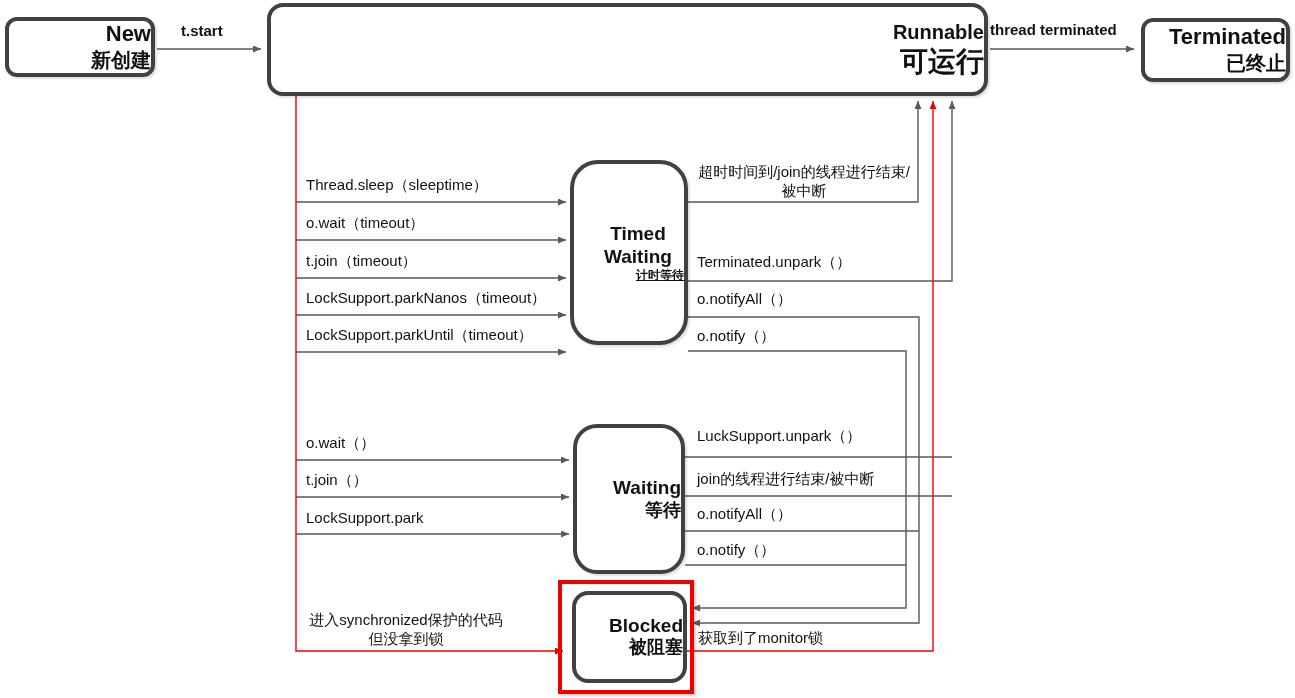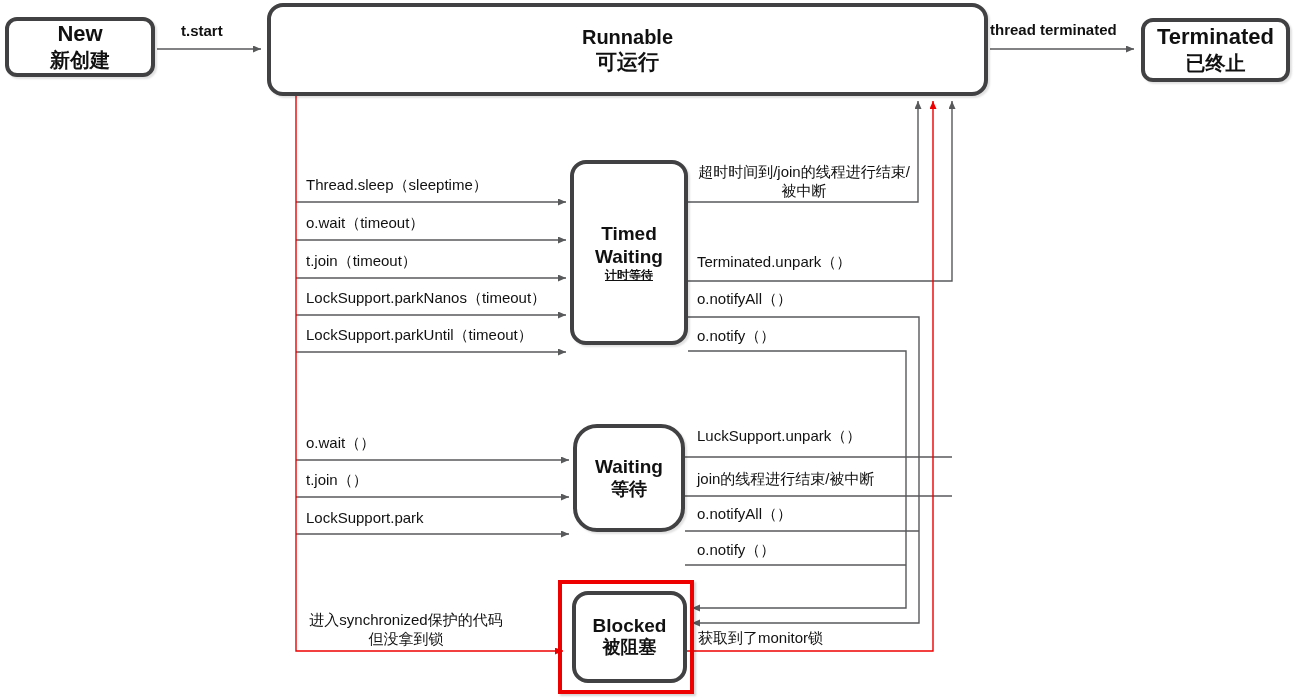--- a/index.html
+++ b/index.html
@@ -4,21 +4,21 @@
 <style>
   html,body{margin:0;padding:0;background:#ffffff;}
   #stage{
     position:relative;width:1295px;height:698px;background:#ffffff;overflow:hidden;
     font-family:"Liberation Sans","DejaVu Sans",sans-serif;color:#111;
   }
   #wires{position:absolute;left:0;top:0;width:1295px;height:698px;}
   .node{
     position:absolute;box-sizing:border-box;background:#ffffff;
     border:4px solid #414042;display:flex;flex-direction:column;
-    align-items:center;justify-content:center;text-align:center;
+    align-items:flex-end;justify-content:center;text-align:center;
     font-weight:bold;line-height:1.22;box-shadow:2px 2px 2px rgba(0,0,0,0.12);
   }
   .node .t-en{font-size:22px;}
   .node .t-cn{font-size:20px;}
   .lbl{position:absolute;font-size:15px;white-space:nowrap;color:#111;}
   .lbl-b{font-weight:bold;}
   .lbl-c{text-align:center;white-space:normal;line-height:19px;}
   .lbl-c span{display:block;}
   #blocked-halo{
     position:absolute;box-sizing:border-box;border:4px solid #ee0000;
@@ -70,34 +70,34 @@
     </g>
   </svg>
 
   <div class="node" style="left:5px;top:17px;width:150px;height:60px;border-radius:12px;">
     <div class="t-en">New</div>
     <div class="t-cn">新创建</div>
   </div>
 
   <div class="node" style="left:267px;top:3px;width:721px;height:93px;border-radius:16px;">
     <div class="t-en" style="font-size:20px;">Runnable</div>
-    <div class="t-cn" style="font-size:21px;">可运行</div>
+    <div class="t-cn" style="font-size:28px;">可运行</div>
   </div>
 
   <div class="node" style="left:1141px;top:18px;width:149px;height:64px;border-radius:12px;">
     <div class="t-en">Terminated</div>
     <div class="t-cn">已终止</div>
   </div>
 
-  <div class="node" style="left:570px;top:160px;width:118px;height:185px;border-radius:16px;">
+  <div class="node" style="left:570px;top:160px;width:118px;height:185px;border-radius:28px;">
     <div class="t-en" style="font-size:19px;width:92px;">Timed Waiting</div>
     <div class="t-cn" style="font-size:12px;text-decoration:underline;">计时等待</div>
   </div>
 
-  <div class="node" style="left:573px;top:424px;width:112px;height:108px;border-radius:24px;">
+  <div class="node" style="left:573px;top:424px;width:112px;height:150px;border-radius:24px;">
     <div class="t-en" style="font-size:19px;">Waiting</div>
     <div class="t-cn" style="font-size:18px;">等待</div>
   </div>
 
   <div id="blocked-halo"></div>
   <div class="node" style="left:572px;top:591px;width:115px;height:92px;border-radius:16px;box-shadow:none;">
     <div class="t-en" style="font-size:19px;">Blocked</div>
     <div class="t-cn" style="font-size:18px;font-family:Liberation Mono, monospace;">被阻塞</div>
   </div>
 

